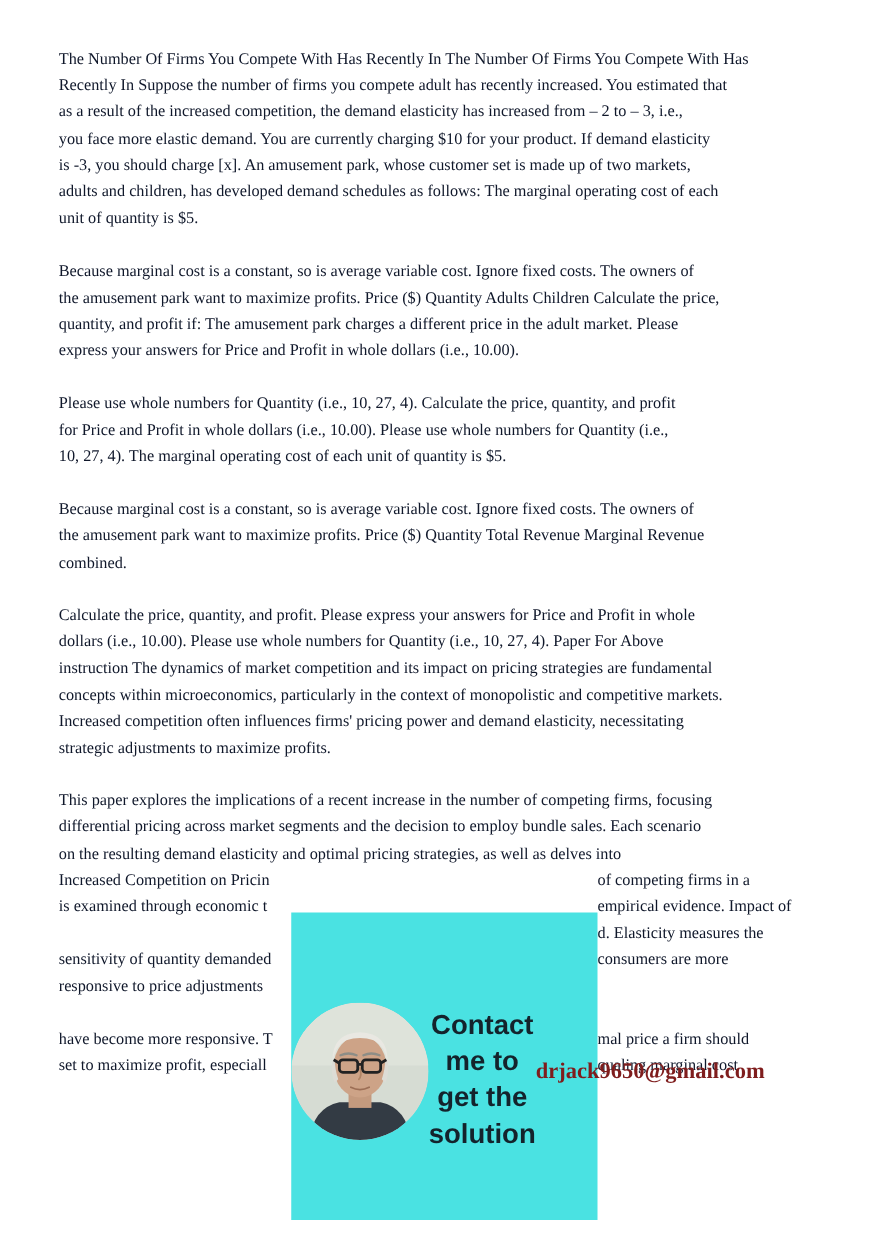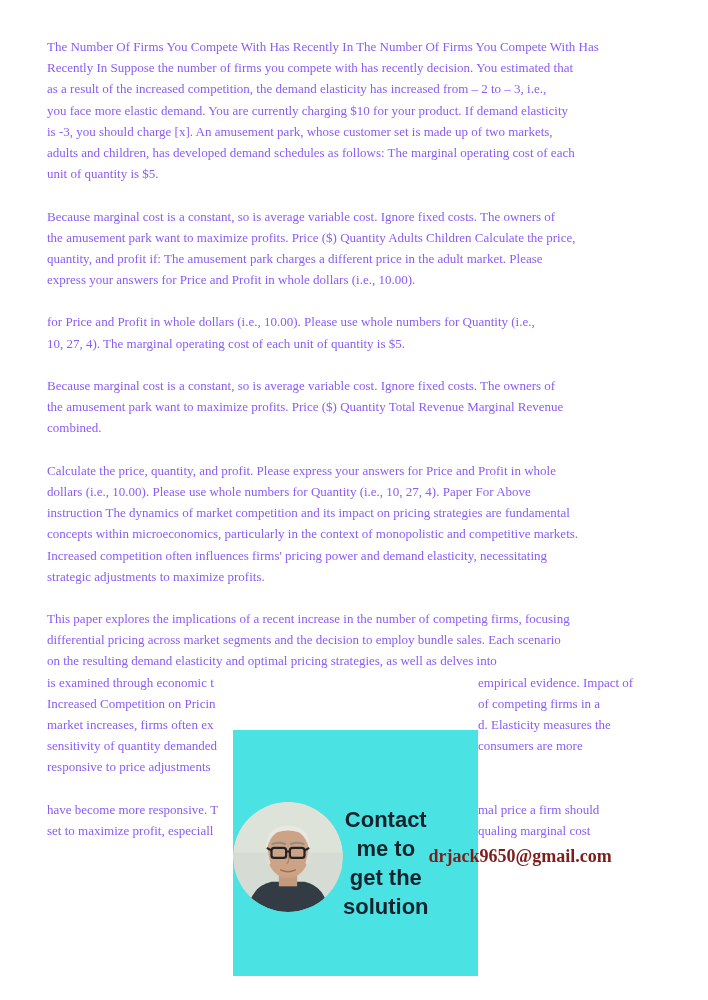--- a/index.html
+++ b/index.html
@@ -11,21 +11,21 @@
     overflow: hidden;
     font-family: "Liberation Serif", serif;
   }
   .doc {
     position: absolute;
     left: 47px;
     top: 36px;
     width: 618px;
     font-size: 13px;
     line-height: 21.2px;
-    color: #8b5cf6;
+    color: #0f172a;
   }
   .para { margin: 0 0 21.2px 0; }
   .line { position: relative; height: 21.2px; white-space: pre; }
   .frag-l { display: inline-block; }
   .frag-r { position: absolute; left: 431px; top: 0; }
 
   .ad {
     position: absolute;
     left: 233px;
     top: 730px;
@@ -65,57 +65,58 @@
   }
 </style>
 </head>
 <body>
 
 <div class="page">
 
   <div class="doc">
       <div class="para">
         <div class="line"><span class="frag-l">The Number Of Firms You Compete With Has Recently In The Number Of Firms You Compete With Has</span></div>
-        <div class="line"><span class="frag-l">Recently In Suppose the number of firms you compete with has recently decision. You estimated that</span></div>
+        <div class="line"><span class="frag-l">Recently In Suppose the number of firms you compete adult has recently increased. You estimated that</span></div>
         <div class="line"><span class="frag-l">as a result of the increased competition, the demand elasticity has increased from – 2 to – 3, i.e.,</span></div>
         <div class="line"><span class="frag-l">you face more elastic demand. You are currently charging $10 for your product. If demand elasticity</span></div>
         <div class="line"><span class="frag-l">is -3, you should charge [x]. An amusement park, whose customer set is made up of two markets,</span></div>
         <div class="line"><span class="frag-l">adults and children, has developed demand schedules as follows: The marginal operating cost of each</span></div>
         <div class="line"><span class="frag-l">unit of quantity is $5.</span></div>
       </div>
       <div class="para">
         <div class="line"><span class="frag-l">Because marginal cost is a constant, so is average variable cost. Ignore fixed costs. The owners of</span></div>
         <div class="line"><span class="frag-l">the amusement park want to maximize profits. Price ($) Quantity Adults Children Calculate the price,</span></div>
         <div class="line"><span class="frag-l">quantity, and profit if: The amusement park charges a different price in the adult market. Please</span></div>
         <div class="line"><span class="frag-l">express your answers for Price and Profit in whole dollars (i.e., 10.00).</span></div>
       </div>
       <div class="para">
+        <div class="line"><span class="frag-l">Please use whole numbers for Quantity (i.e., 10, 27, 4). Calculate the price, quantity, and profit</span></div>
         <div class="line"><span class="frag-l">for Price and Profit in whole dollars (i.e., 10.00). Please use whole numbers for Quantity (i.e.,</span></div>
         <div class="line"><span class="frag-l">10, 27, 4). The marginal operating cost of each unit of quantity is $5.</span></div>
       </div>
       <div class="para">
         <div class="line"><span class="frag-l">Because marginal cost is a constant, so is average variable cost. Ignore fixed costs. The owners of</span></div>
         <div class="line"><span class="frag-l">the amusement park want to maximize profits. Price ($) Quantity Total Revenue Marginal Revenue</span></div>
         <div class="line"><span class="frag-l">combined.</span></div>
       </div>
       <div class="para">
         <div class="line"><span class="frag-l">Calculate the price, quantity, and profit. Please express your answers for Price and Profit in whole</span></div>
         <div class="line"><span class="frag-l">dollars (i.e., 10.00). Please use whole numbers for Quantity (i.e., 10, 27, 4). Paper For Above</span></div>
         <div class="line"><span class="frag-l">instruction The dynamics of market competition and its impact on pricing strategies are fundamental</span></div>
         <div class="line"><span class="frag-l">concepts within microeconomics, particularly in the context of monopolistic and competitive markets.</span></div>
         <div class="line"><span class="frag-l">Increased competition often influences firms' pricing power and demand elasticity, necessitating</span></div>
         <div class="line"><span class="frag-l">strategic adjustments to maximize profits.</span></div>
       </div>
       <div class="para">
         <div class="line"><span class="frag-l">This paper explores the implications of a recent increase in the number of competing firms, focusing</span></div>
         <div class="line"><span class="frag-l">differential pricing across market segments and the decision to employ bundle sales. Each scenario</span></div>
         <div class="line"><span class="frag-l">on the resulting demand elasticity and optimal pricing strategies, as well as delves into</span></div>
+        <div class="line"><span class="frag-l">Increased Competition on Pricin</span><span class="frag-r">of competing firms in a</span></div>
         <div class="line"><span class="frag-l">is examined through economic t</span><span class="frag-r">empirical evidence. Impact of</span></div>
-        <div class="line"><span class="frag-l">Increased Competition on Pricin</span><span class="frag-r">of competing firms in a</span></div>
-        <div class="line"><span class="frag-l">market increases, firms often ex</span><span class="frag-r">d. Elasticity measures the</span></div>
+        <div class="line"><span class="frag-r">d. Elasticity measures the</span></div>
         <div class="line"><span class="frag-l">sensitivity of quantity demanded</span><span class="frag-r">consumers are more</span></div>
         <div class="line"><span class="frag-l">responsive to price adjustments</span></div>
       </div>
       <div class="para">
         <div class="line"><span class="frag-l">have become more responsive. T</span><span class="frag-r">mal price a firm should</span></div>
         <div class="line"><span class="frag-l">set to maximize profit, especiall</span><span class="frag-r">qualing marginal cost</span></div>
       </div>
     </div>
 
   <div class="ad">

